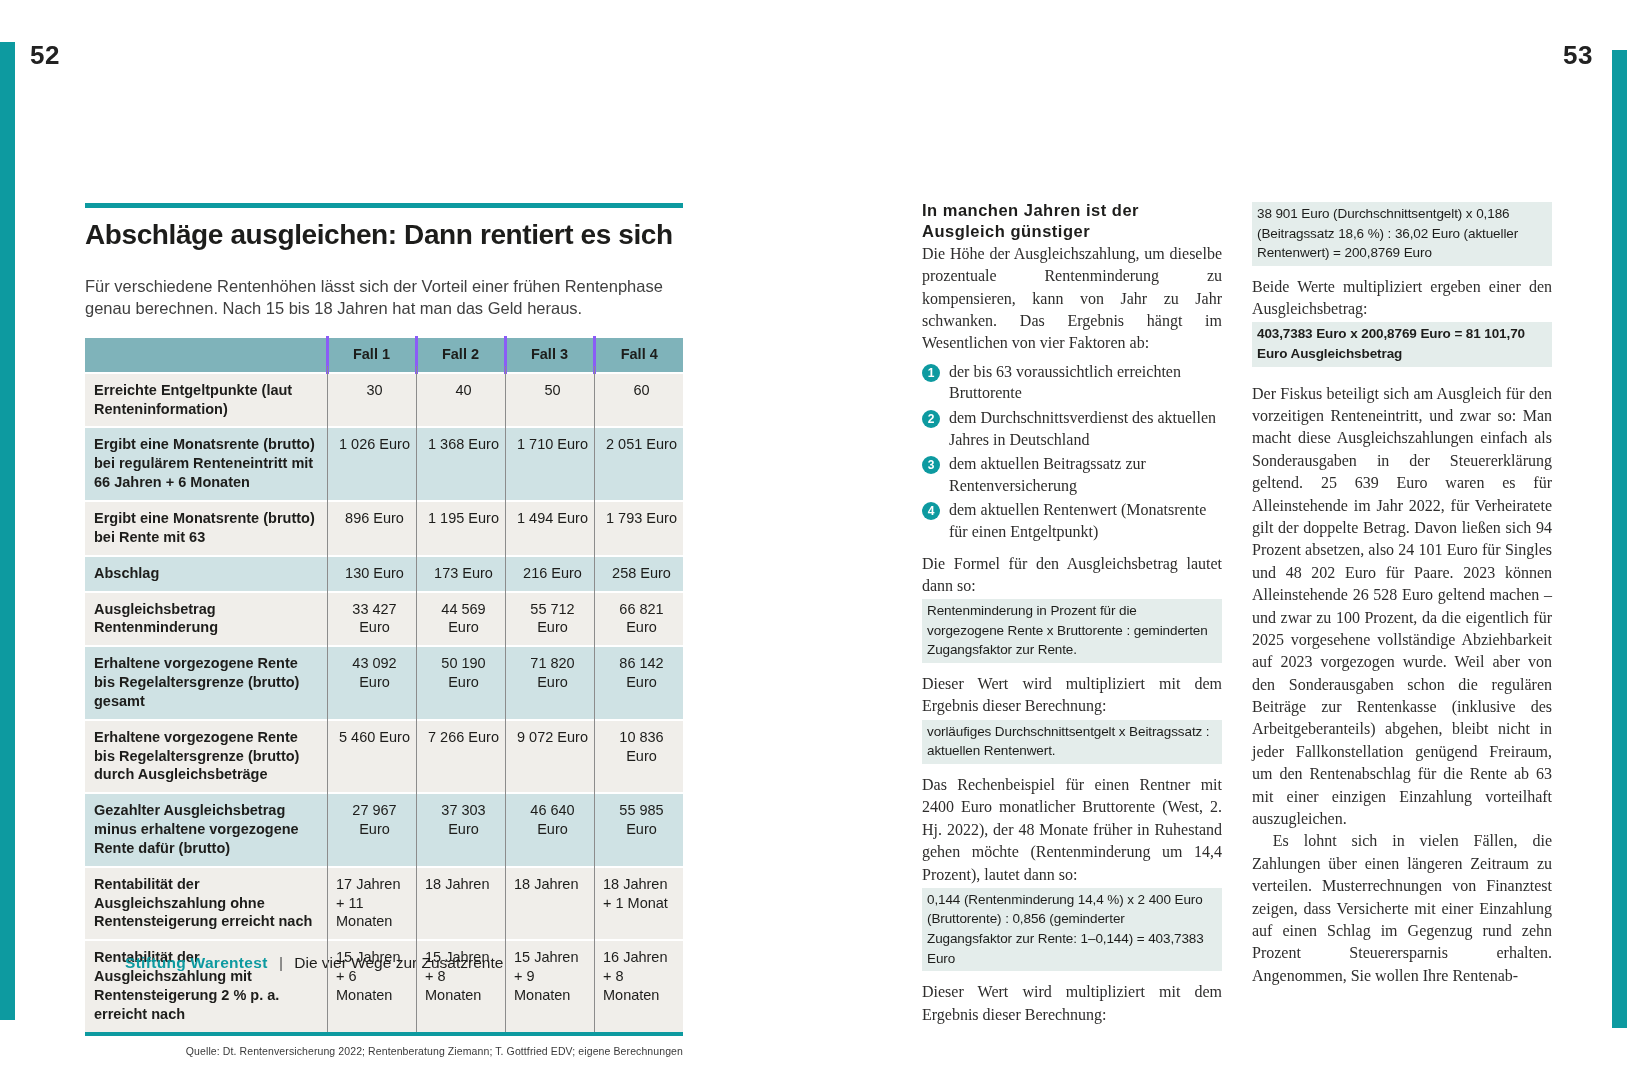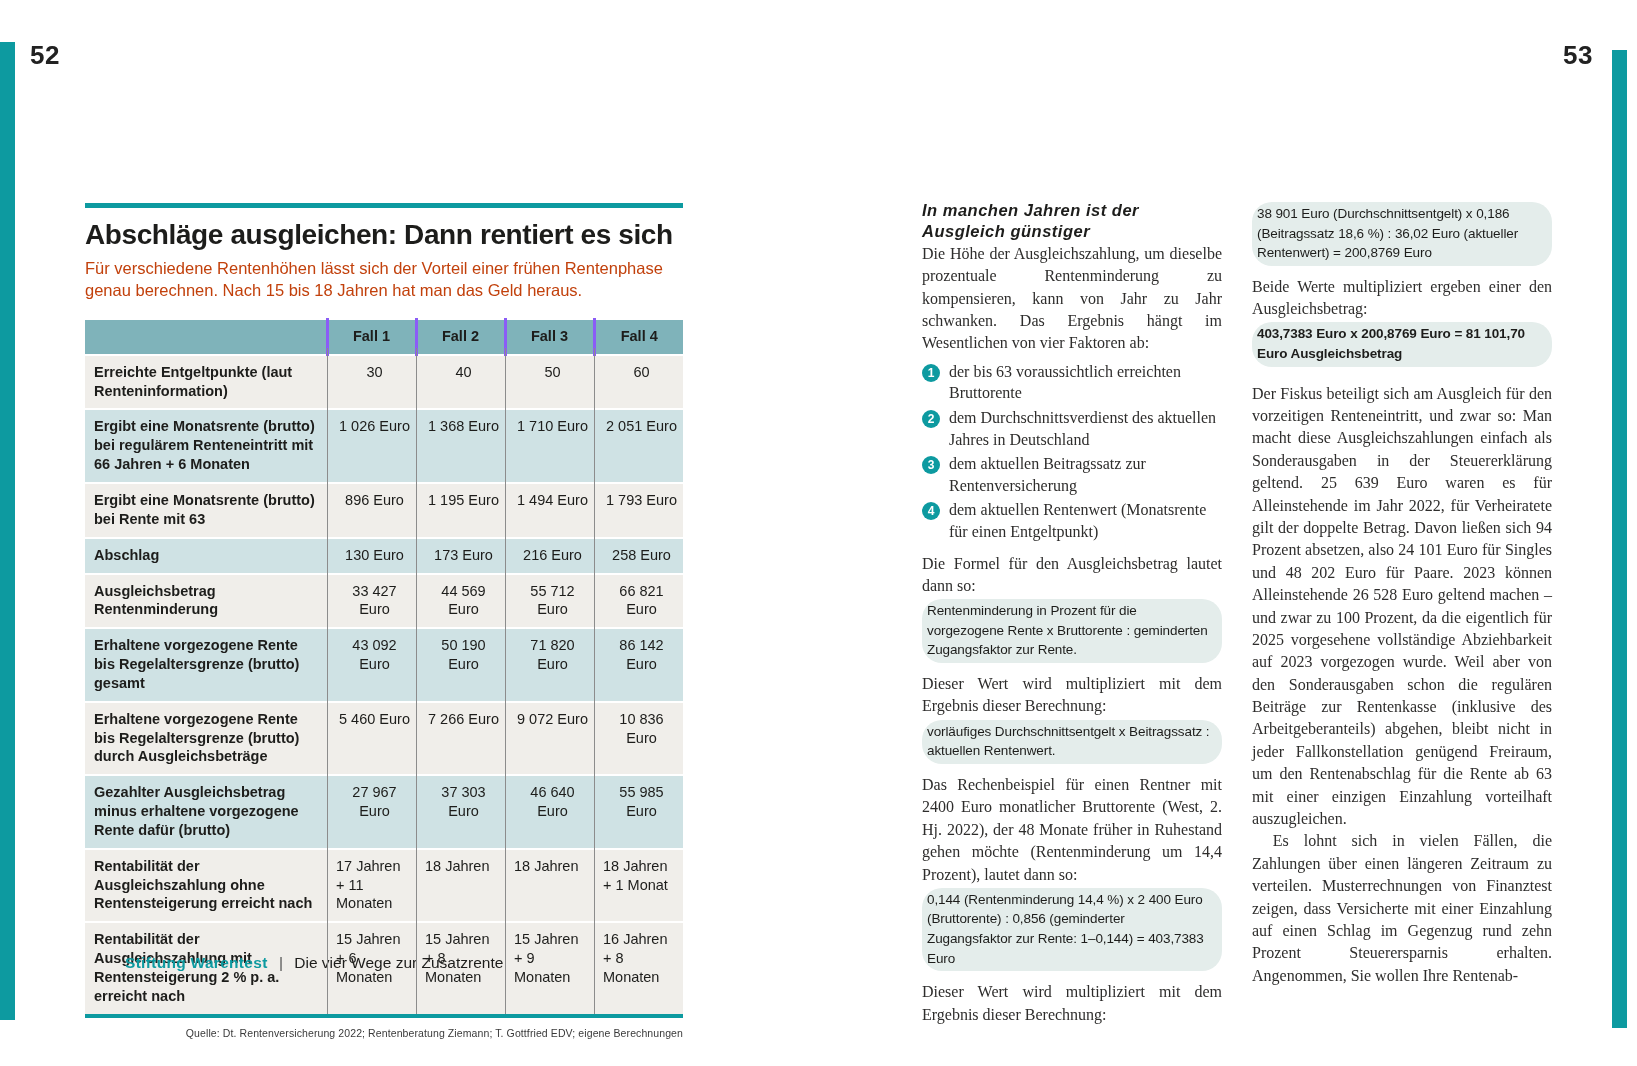--- a/index.html
+++ b/index.html
@@ -20,21 +20,21 @@
   .bar-right{right:0;top:50px;height:978px;}
 
   .pagenum{position:absolute;top:40px;font-size:26px;font-weight:600;color:#222;letter-spacing:.5px;}
   .pn-left{left:30px;}
   .pn-right{right:34px;}
 
   
   .table-block{position:absolute;left:85px;top:203px;width:598px;}
   .top-rule{height:5px;background:var(--teal);}
   .tbl-title{margin-top:12px;font-size:28px;font-weight:700;color:var(--ink);letter-spacing:-.4px;line-height:1.05;}
-  .tbl-subtitle{margin-top:9px;font-size:16.5px;color:#c2410c;line-height:1.32;width:580px;}
+  .tbl-subtitle{margin-top:27px;font-size:16.5px;color:#404040;line-height:1.32;width:580px;}
   .tbl-wrap{position:relative;margin-top:16px;}
   table{border-collapse:collapse;width:598px;table-layout:fixed;font-size:14.5px;color:var(--ink);}
   col.c-label{width:242px;}
   col.c-val{width:89px;}
   .thead td{background:var(--header-teal);height:30px;font-weight:700;text-align:center;vertical-align:middle;}
   .thead td + td{border-left:3px solid #8b5cf6;}
   tbody tr td{border-top:2px solid #fff;vertical-align:top;padding:7px 6px 8px 6px;line-height:1.3;}
   td.lbl{font-weight:700;text-align:left;padding-left:9px;padding-right:10px;}
   .row-gray td{background:var(--row-gray);}
   .row-teal td{background:var(--row-teal);}
@@ -48,25 +48,25 @@
   
   .footer{position:absolute;left:85px;top:954px;font-size:15.5px;color:var(--ink);}
   .footer .brand{color:var(--teal);font-weight:700;letter-spacing:.3px;margin-left:40px;}
   .footer .sep{margin:0 7px;color:#555;font-weight:300;}
 
   
   .col{position:absolute;top:200px;width:300px;color:var(--body-ink);}
   .col1{left:922px;}
   .col2{left:1252px;}
   .col-head{font-family:"Liberation Sans",sans-serif;font-weight:700;font-size:16.5px;line-height:1.3;color:var(--ink);letter-spacing:.5px;}
-  .col-head span{display:block;font-style:italic;}
+  .col-head span{display:block;}
   .serif{font-family:"Liberation Serif",serif;font-size:16px;line-height:1.4;text-align:justify;hyphens:auto;}
   .para{margin-top:10px;}
   .indent{text-indent:1.3em;}
-  .hl{background:var(--hl);font-family:"Liberation Sans",sans-serif;font-size:13.5px;line-height:1.45;letter-spacing:-.1px;color:var(--ink);padding:2px 11px 3px 5px;text-align:left;margin-top:2px;border-radius:20px;}
+  .hl{background:var(--hl);font-family:"Liberation Sans",sans-serif;font-size:13.5px;line-height:1.45;letter-spacing:-.1px;color:var(--ink);padding:2px 11px 3px 5px;text-align:left;margin-top:2px;}
   .hl-bold{font-weight:700;}
   .numlist{margin-top:6px;}
   .numlist .item{display:flex;margin-bottom:3px;}
   .badge{flex:0 0 18px;height:18px;border-radius:50%;background:var(--teal);color:#fff;font-size:12px;font-weight:700;display:flex;align-items:center;justify-content:center;margin-right:9px;margin-top:3px;font-family:"Liberation Sans",sans-serif;}
   .item .txt{font-family:"Liberation Serif",serif;font-size:16px;line-height:1.35;text-align:left;}
 </style>
 </head>
 <body>
 
 <div id="canvas">

